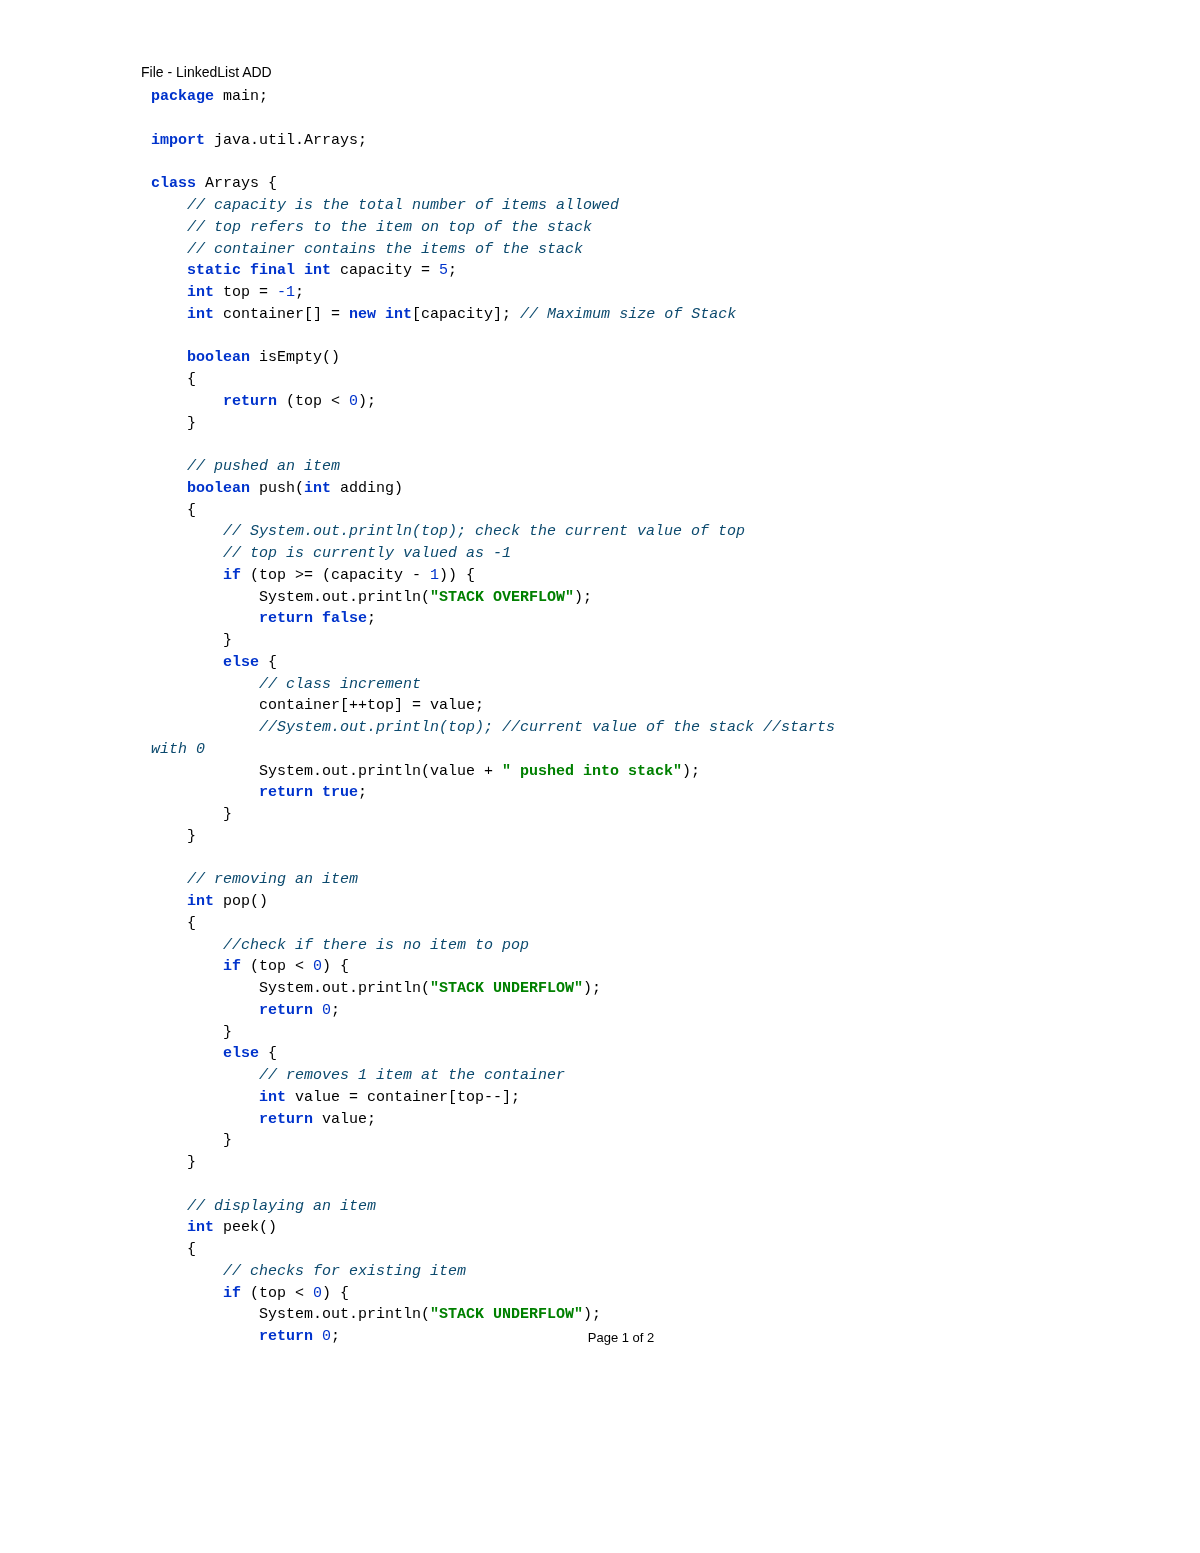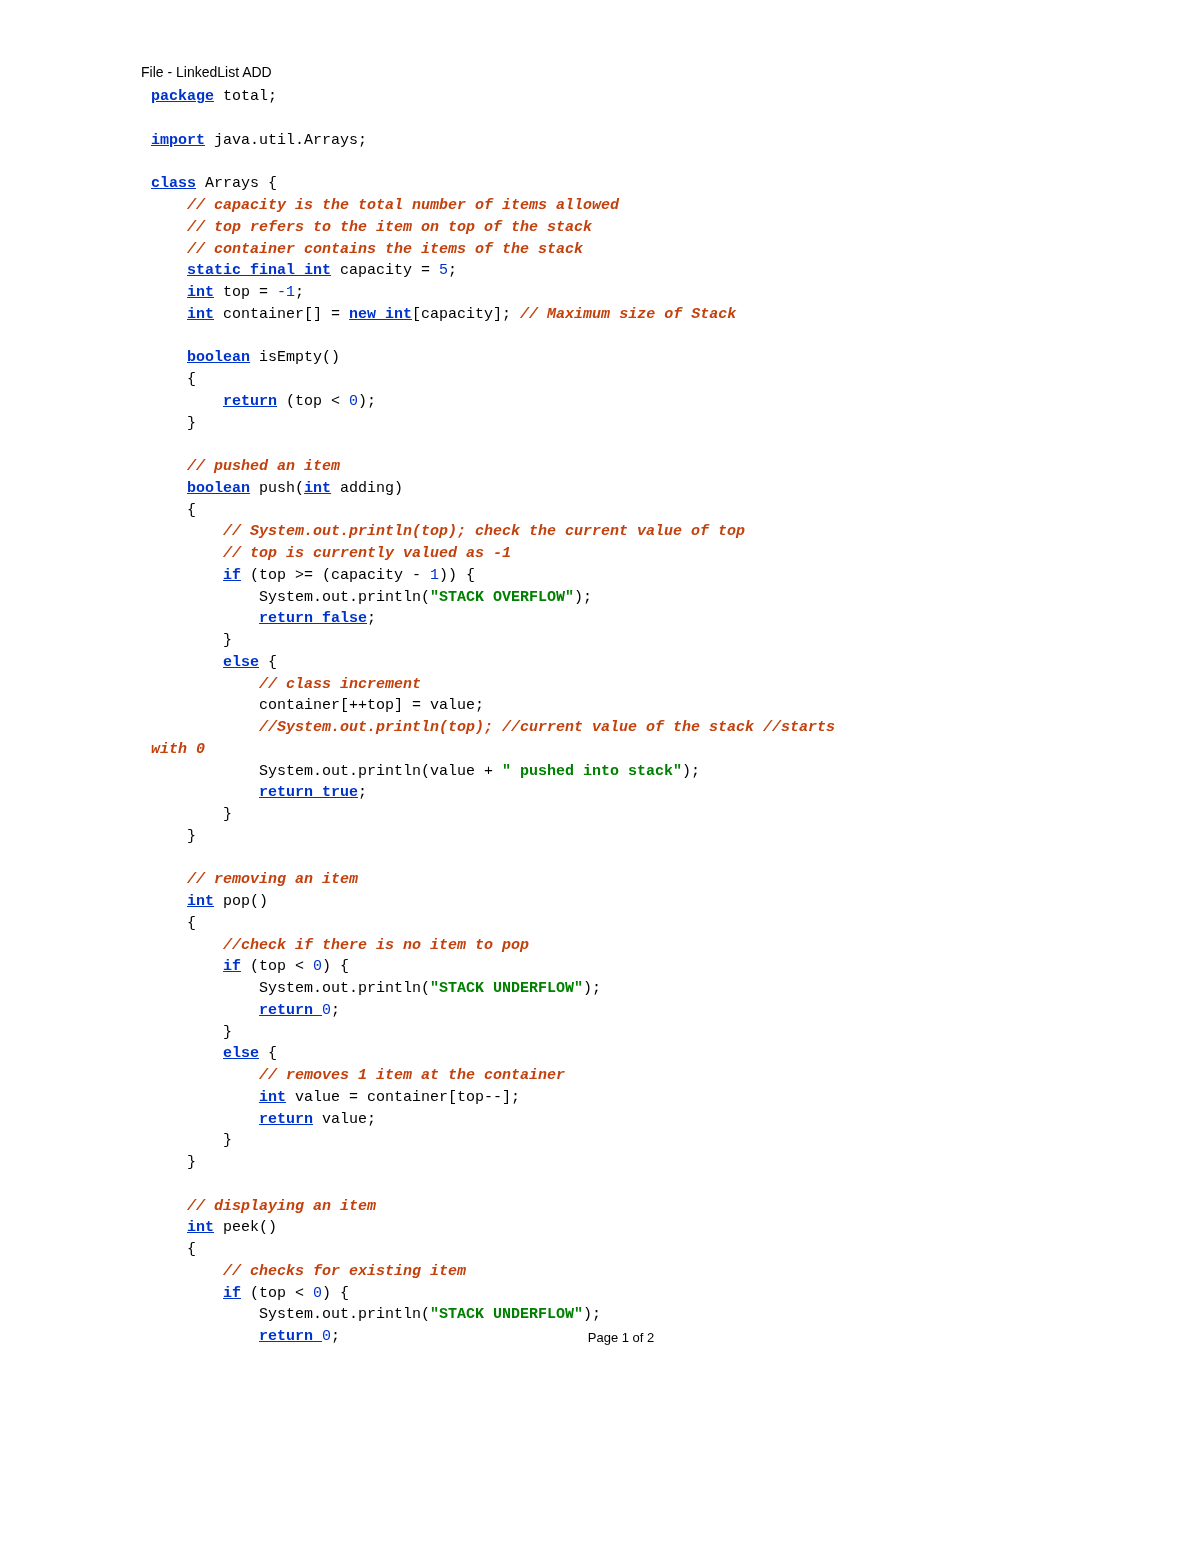--- a/index.html
+++ b/index.html
@@ -22,42 +22,42 @@
   .header {
     font-family: Arial, Helvetica, sans-serif;
     font-size: 14px;
     color: #000;
     margin-bottom: 4px;
   }
   .code {
     white-space: pre;
     padding-left: 10px;
   }
-  .kw     { color: #0033cc; font-weight: bold; text-decoration: underline; }
-  .cmt    { color: #c2410c; font-style: italic; font-weight: bold; }
+  .kw     { color: #0033cc; font-weight: bold; }
+  .cmt    { color: #0c4a6e; font-style: italic; }
   .str    { color: #008000; font-weight: bold; }
   .num    { color: #0033cc; }
   .footer {
     position: absolute;
     bottom: 205px;
     left: 0;
     right: 0;
     text-align: center;
     font-family: Liberation Sans, sans-serif;
     font-size: 13px;
     color: #000;
   }
 </style>
 </head>
 <body>
 
 <div class="page">
   <div class="header">File - LinkedList ADD</div>
 
-  <div class="code"><span class="kw">package</span><span> total;</span>
+  <div class="code"><span class="kw">package</span><span> main;</span>
 
 <span class="kw">import</span><span> java.util.Arrays;</span>
 
 <span class="kw">class</span><span> Arrays {</span>
     <span class="cmt">// capacity is the total number of items allowed</span>
     <span class="cmt">// top refers to the item on top of the stack</span>
     <span class="cmt">// container contains the items of the stack</span>
     <span class="kw">static final int</span><span> capacity = </span><span class="num">5</span><span>;</span>
     <span class="kw">int</span><span> top = </span><span class="num">-1</span><span>;</span>
     <span class="kw">int</span><span> container[] = </span><span class="kw">new int</span><span>[capacity]; </span><span class="cmt">// Maximum size of Stack</span>

